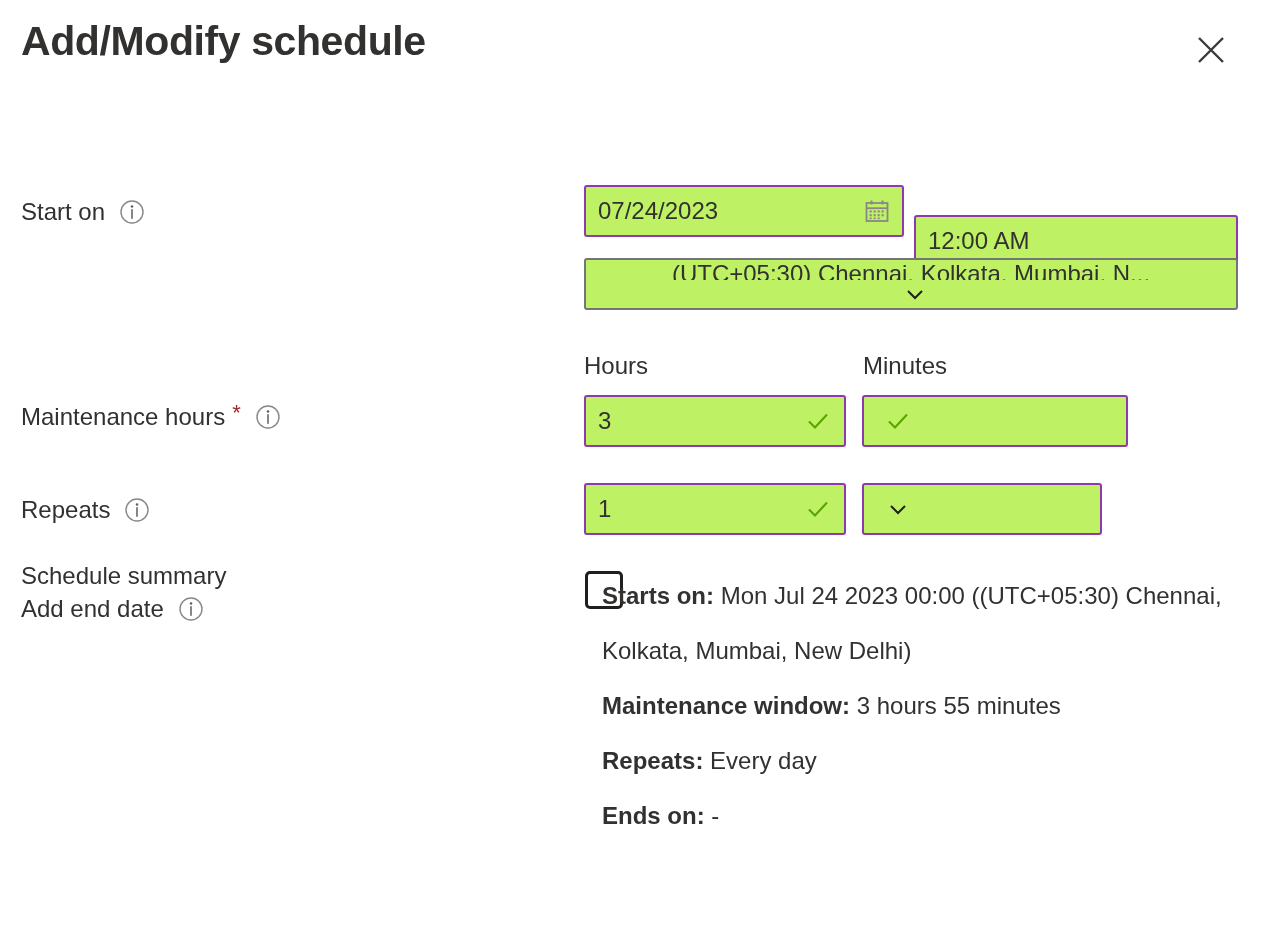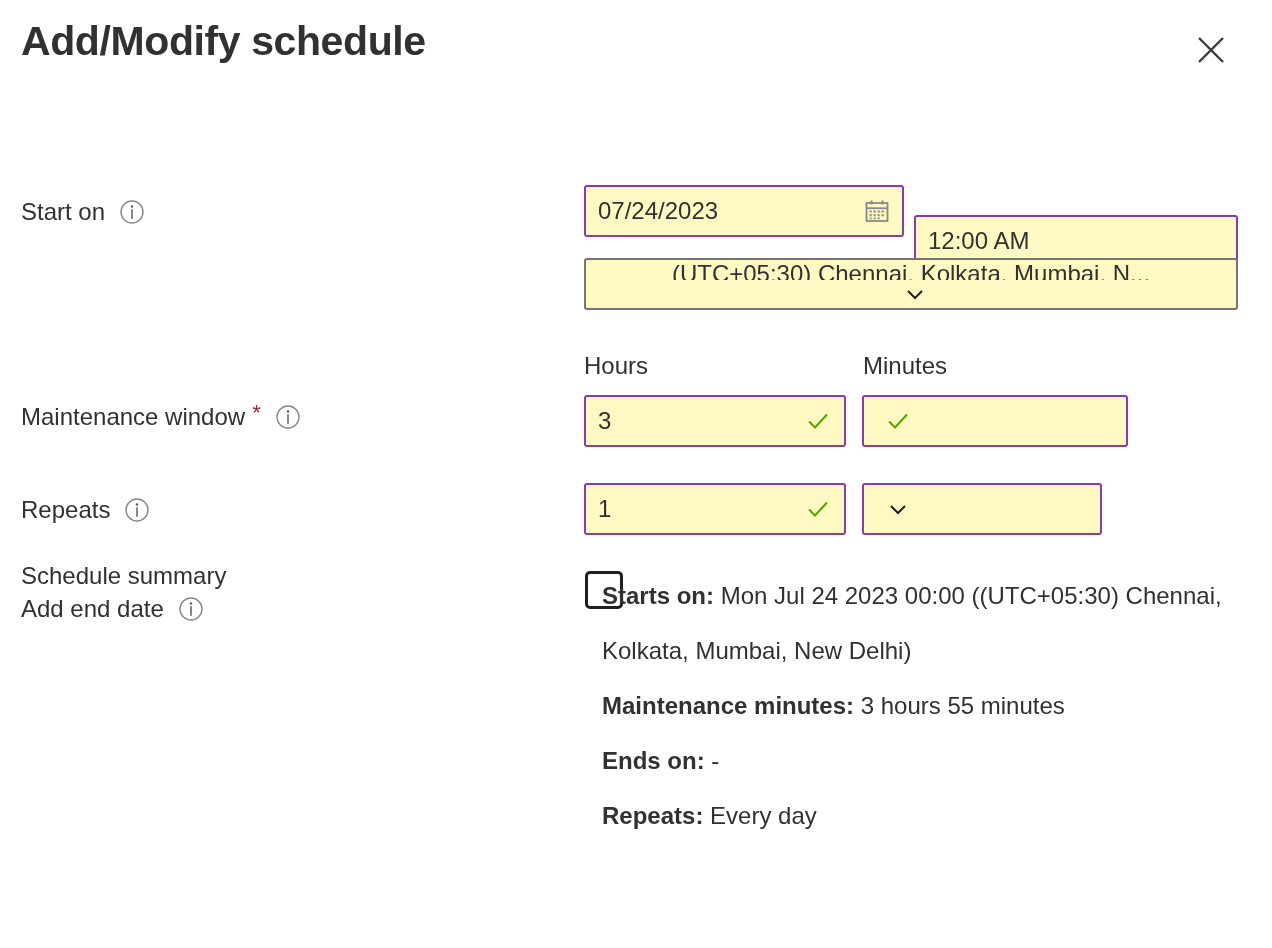--- a/index.html
+++ b/index.html
@@ -83,21 +83,21 @@
     height: 26px;
     margin-left: 10px;
     flex: 0 0 auto;
     cursor: pointer;
   }
   .info-icon svg { display: block; }
 
   
   .tf {
     position: absolute;
-    background: #fef9c3;
+    background: #bef264;
     border: 2px solid #8a2be2;
     border-radius: 3px;
     display: flex;
     align-items: center;
     padding: 0 12px;
     font-size: 24px;
     color: #323130;
   }
   .tf.purple { border-color: #8e3aae; }
   .tf.gray { border-color: #757575; flex-direction: column; }
@@ -215,21 +215,21 @@
       <svg width="28" height="28" viewBox="0 0 28 28" aria-hidden="true">
         <path d="M7 11 L14 18 L21 11" fill="none" stroke="#201f1e" stroke-width="2"></path>
       </svg>
     </span>
   </div>
 
   <div class="col-head" style="left:584px; top:242px;">Hours</div>
   <div class="col-head" style="left:863px; top:242px;">Minutes</div>
 
   <div class="field-label row" style="left:21px; top:293px;">
-    <span>Maintenance window</span>
+    <span>Maintenance hours</span>
     <span class="req-star">*</span>
     <span class="info-icon">
       <svg width="26" height="26" viewBox="0 0 26 26" aria-hidden="true">
         <circle cx="13" cy="13" r="11" fill="none" stroke="#8a8886" stroke-width="1.4"></circle>
         <circle cx="13" cy="7.6" r="1.25" fill="#605e5c"></circle>
         <path d="M13 10.8 L13 19.2" stroke="#605e5c" stroke-width="1.5" stroke-linecap="round"></path>
       </svg>
     </span>
   </div>
 
@@ -292,21 +292,21 @@
 
 </div>
 
 <div class="summary-label">Schedule summary</div>
 
 <div class="summary-body">
   <span class="summary-line">
     <b>Starts on:</b><span> Mon Jul 24 2023 00:00 ((UTC+05:30) Chennai, Kolkata, Mumbai, New Delhi)</span>
   </span>
   <span class="summary-line">
-    <b>Maintenance minutes:</b><span> 3 hours 55 minutes</span>
+    <b>Maintenance window:</b><span> 3 hours 55 minutes</span>
+  </span>
+  <span class="summary-line">
+    <b>Repeats:</b><span> Every day</span>
   </span>
   <span class="summary-line">
     <b>Ends on:</b><span> -</span>
   </span>
-  <span class="summary-line">
-    <b>Repeats:</b><span> Every day</span>
-  </span>
 </div>
 
 </body></html>

